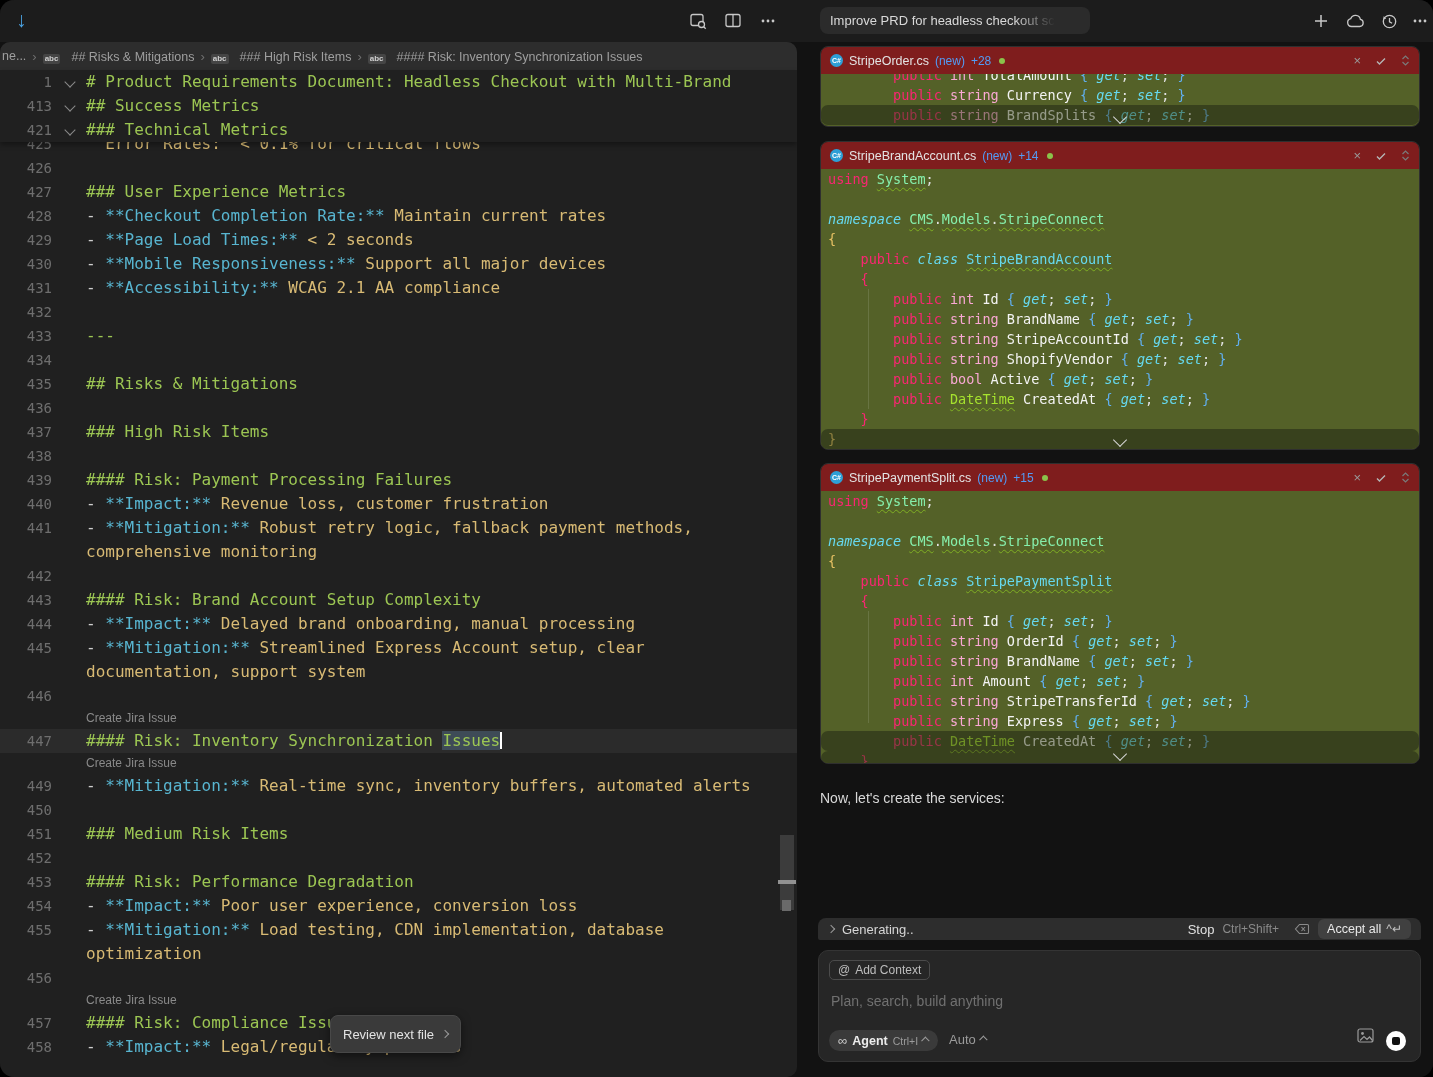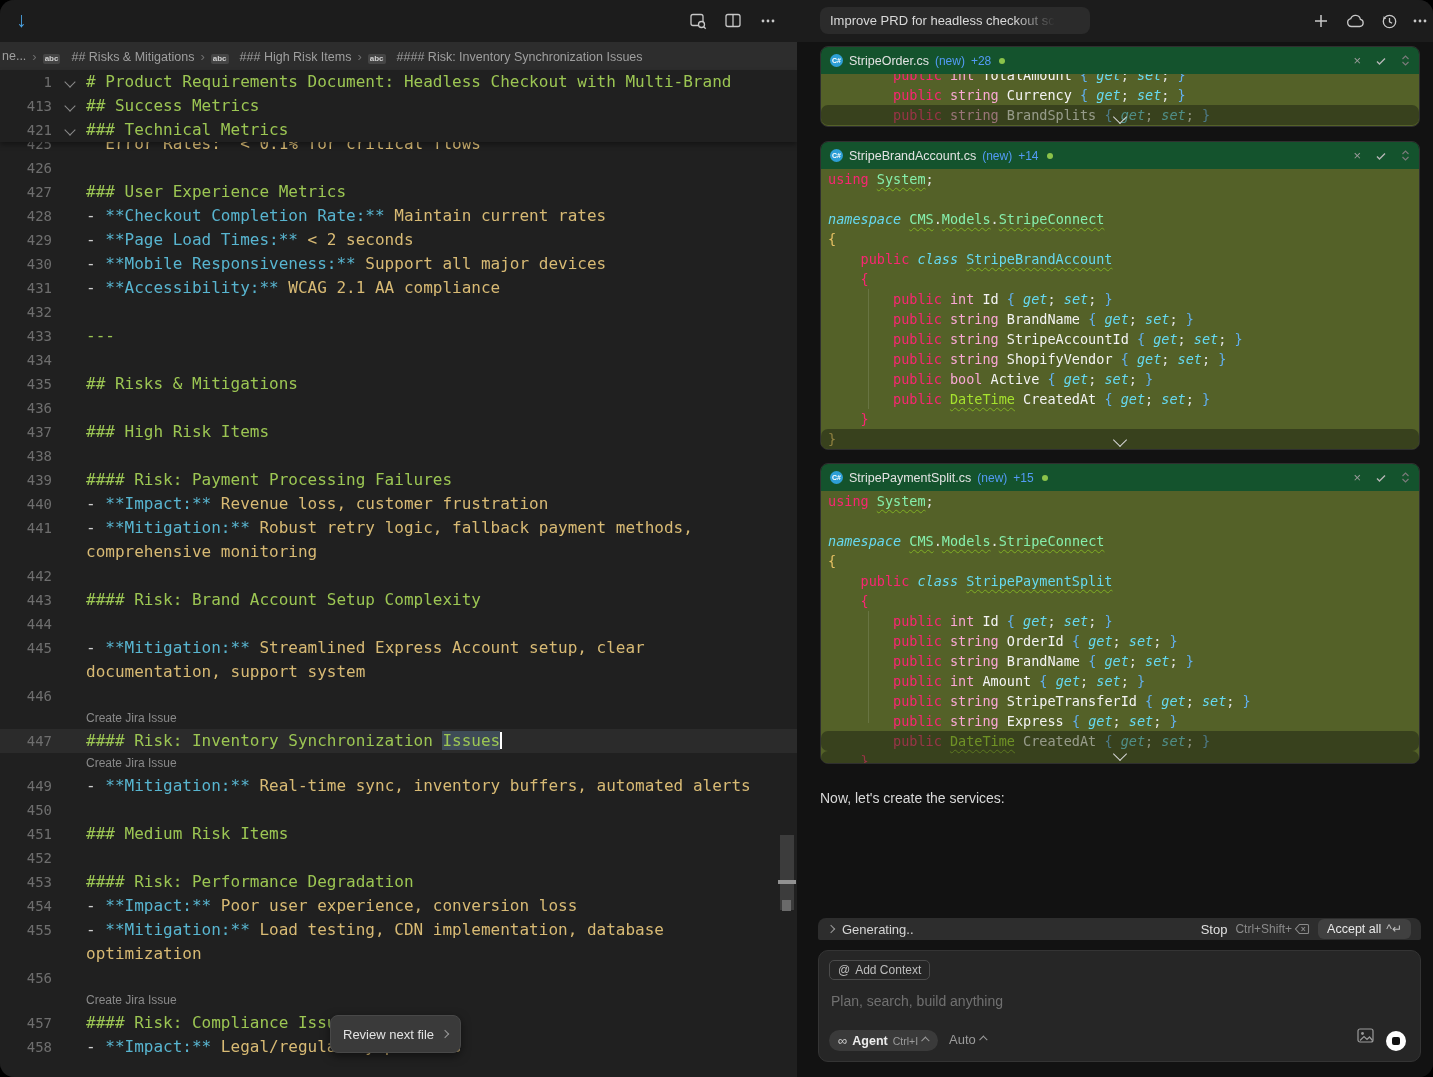--- a/index.html
+++ b/index.html
@@ -11,21 +11,21 @@
   .tb-icon{position:absolute;top:11px;color:#c8c8c8;cursor:pointer;}
   .chat-tab{position:absolute;left:820px;top:7px;width:270px;height:27px;background:#2b2b2b;border-radius:8px;
             color:#d9d9d9;font-size:13px;line-height:27px;padding:0 10px;box-sizing:border-box;white-space:nowrap;
             overflow:hidden;}
   .chat-tab .fade-text{display:inline-block;max-width:100%;
       -webkit-mask-image:linear-gradient(90deg,#000 82%,transparent);mask-image:linear-gradient(90deg,#000 82%,transparent);}
   
   .chv{display:inline-block;width:7px;height:7px;border-left:1.6px solid currentColor;border-bottom:1.6px solid currentColor;}
   .chv.down{transform:rotate(-45deg);} .chv.up{transform:rotate(135deg);} .chv.right{transform:rotate(-135deg);}
   
-  .left-pane{position:absolute;left:0;top:42px;width:797px;bottom:0;background:#202020;overflow:hidden;}
+  .left-pane{position:absolute;left:0;top:42px;width:797px;bottom:0;background:#202020;overflow:hidden;border-radius:10px;}
   .breadcrumb{height:28px;background:#2d2d2d;display:flex;align-items:center;color:#9f9f9f;font-size:12.5px;
               padding-left:2px;white-space:nowrap;overflow:hidden;}
   .breadcrumb .sep{margin:0 6px;color:#6f6f6f;font-size:13px;}
   .abc-badge{display:inline-block;background:#454545;color:#cfcfcf;font-size:8px;font-weight:bold;
              border-radius:2px;padding:1px 2px;margin-right:11px;line-height:1;}
   .editor{position:absolute;left:0;top:28px;right:0;bottom:0;font-family:"DejaVu Sans Mono",monospace;
           font-size:16px;}
   .sticky{box-shadow:0 3px 5px rgba(0,0,0,.35);position:relative;z-index:3;background:#202020;}
   .row{position:relative;height:24px;line-height:24px;white-space:pre;}
   .row .ln{position:absolute;left:0;top:0;width:52px;text-align:right;color:#6e6e6e;font-size:14px;}
@@ -45,21 +45,21 @@
   .sb-mark{position:absolute;right:1px;top:838px;width:18px;height:4px;background:#929292;}
   .sb-sq{position:absolute;right:6px;top:858px;width:9px;height:11px;background:#6a6a6a;}
   .review-btn{position:absolute;left:330px;top:973px;height:36px;background:#3a3a3a;border:1px solid #484848;
               border-radius:8px;display:flex;align-items:center;padding:0 12px;color:#e3e3e3;font-size:13px;
               box-shadow:0 3px 10px rgba(0,0,0,.5);cursor:pointer;z-index:5;}
   .review-btn .chv{width:5px;height:5px;margin-left:8px;color:#9a9a9a;}
   
   .right-pane{position:absolute;left:797px;top:42px;right:0;bottom:0;background:#121212;}
   .card{position:absolute;left:23px;right:13px;background:#191919;border:1px solid #2f2f2f;border-radius:8px;
         overflow:hidden;}
-  .card-head{height:27px;display:flex;align-items:center;padding:0 9px;gap:6px;background:#14532d;}
+  .card-head{height:27px;display:flex;align-items:center;padding:0 9px;gap:6px;background:#7f1d1d;}
   .cs-icon{width:13px;height:13px;border-radius:50%;background:#2e9fd6;color:#fff;font-size:7px;font-weight:bold;
            display:flex;align-items:center;justify-content:center;}
   .fname{color:#e3e3e3;font-size:12.5px;}
   .fbadge,.fplus{color:#539bf5;font-size:12px;}
   .fdot{width:6px;height:6px;border-radius:50%;background:#8bc34a;margin-left:2px;}
   .card-head .spacer{flex:1;}
   .hbtn{color:#9a9a9a;font-size:13px;cursor:pointer;margin-left:8px;display:flex;align-items:center;}
   .content{position:relative;background:#546128;font-family:"DejaVu Sans Mono",monospace;font-size:13.5px;}
   .cl{height:20px;line-height:20px;white-space:pre;padding-left:7px;}
   .cl.dim{background:#38411d;border-radius:7px;}
@@ -78,21 +78,21 @@
   #card0 .content{height:52px;overflow:hidden;} #card0 .codelines{margin-top:-9px;}
   #card2 .content{height:272px;overflow:hidden;}
   .assistant-msg{position:absolute;left:23px;top:748px;color:#d8d8d8;font-size:14px;}
   
   .gen-bar{position:absolute;left:21px;right:12px;top:876px;height:22px;background:#2d2d2d;
            border-radius:8px 8px 2px 2px;display:flex;align-items:center;padding:0 10px;box-sizing:border-box;gap:8px;}
   .gen-bar .chv{width:5px;height:5px;color:#9a9a9a;}
   .gen-label{color:#d6d6d6;font-size:13px;}
   .gen-bar .spacer{flex:1;}
   .stop-label{color:#e0e0e0;font-size:13px;cursor:pointer;}
-  .shortcut{color:#8a8a8a;font-size:12px;display:flex;align-items:center;gap:2px;}
+  .shortcut{color:#8a8a8a;font-size:12px;display:flex;align-items:center;gap:15px;}
   .accept-pill{background:#404040;border-radius:6px;padding:3px 9px;color:#e8e8e8;font-size:12.5px;cursor:pointer;
                display:flex;align-items:center;gap:5px;}
   .accept-pill .keys{color:#c0c0c0;font-size:12px;}
   .input-box{position:absolute;left:21px;right:12px;top:908px;height:112px;background:#262626;border:1px solid #343434;
              border-radius:10px;box-sizing:border-box;}
   .ctx-chip{position:absolute;left:10px;top:9px;border:1px solid #4b4b4b;border-radius:5px;padding:2px 8px;
             color:#bdbdbd;font-size:12px;cursor:pointer;display:flex;gap:5px;align-items:center;}
   .placeholder{position:absolute;left:12px;top:42px;color:#707070;font-size:14px;}
   .agent-pill{position:absolute;left:10px;bottom:10px;background:#3a3a3a;border-radius:12px;padding:3px 9px;
               display:flex;align-items:center;gap:5px;cursor:pointer;}
@@ -192,21 +192,21 @@
           <div class="row"><span class="ln">435</span><span class="txt"><span class="sg-h">## Risks &amp; Mitigations</span></span></div>
           <div class="row"><span class="ln">436</span><span class="txt"></span></div>
           <div class="row"><span class="ln">437</span><span class="txt"><span class="sg-h">### High Risk Items</span></span></div>
           <div class="row"><span class="ln">438</span><span class="txt"></span></div>
           <div class="row"><span class="ln">439</span><span class="txt"><span class="sg-h">#### Risk: Payment Processing Failures</span></span></div>
           <div class="row"><span class="ln">440</span><span class="txt"><span class="sg-d">- </span><span class="sg-b">**Impact:**</span><span class="sg-t"> Revenue loss, customer frustration</span></span></div>
           <div class="row"><span class="ln">441</span><span class="txt"><span class="sg-d">- </span><span class="sg-b">**Mitigation:**</span><span class="sg-t"> Robust retry logic, fallback payment methods,</span></span></div>
           <div class="row"><span class="txt"><span class="sg-t">comprehensive monitoring</span></span></div>
           <div class="row"><span class="ln">442</span><span class="txt"></span></div>
           <div class="row"><span class="ln">443</span><span class="txt"><span class="sg-h">#### Risk: Brand Account Setup Complexity</span></span></div>
-          <div class="row"><span class="ln">444</span></div>
+          <div class="row"><span class="ln">444</span><span class="txt"><span class="sg-d">- </span><span class="sg-b">**Impact:**</span><span class="sg-t"> Delayed brand onboarding, manual processing</span></span></div>
           <div class="row"><span class="ln">445</span><span class="txt"><span class="sg-d">- </span><span class="sg-b">**Mitigation:**</span><span class="sg-t"> Streamlined Express Account setup, clear</span></span></div>
           <div class="row"><span class="txt"><span class="sg-t">documentation, support system</span></span></div>
           <div class="row"><span class="ln">446</span><span class="txt"></span></div>
           <div class="lens">Create Jira Issue</div>
           <div class="row cur"><span class="ln">447</span><span class="txt"><span class="sg-h">#### Risk: Inventory Synchronization </span><span class="sg-hsel">Issues</span><span class="caret"></span></span></div>
           <div class="lens">Create Jira Issue</div>
           <div class="row"><span class="ln">449</span><span class="txt"><span class="sg-d">- </span><span class="sg-b">**Mitigation:**</span><span class="sg-t"> Real-time sync, inventory buffers, automated alerts</span></span></div>
           <div class="row"><span class="ln">450</span><span class="txt"></span></div>
           <div class="row"><span class="ln">451</span><span class="txt"><span class="sg-h">### Medium Risk Items</span></span></div>
           <div class="row"><span class="ln">452</span><span class="txt"></span></div>

